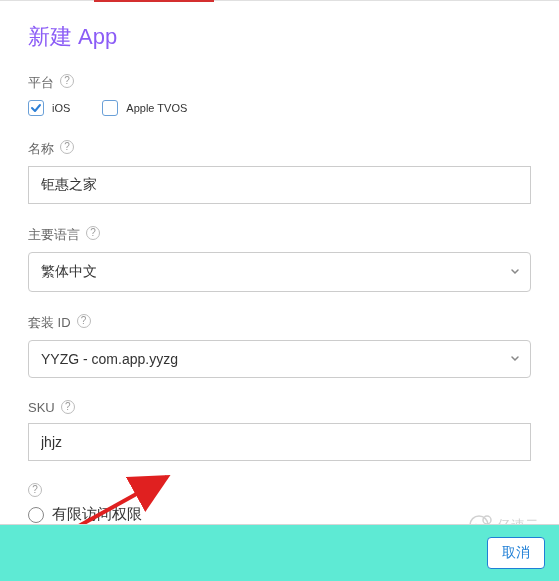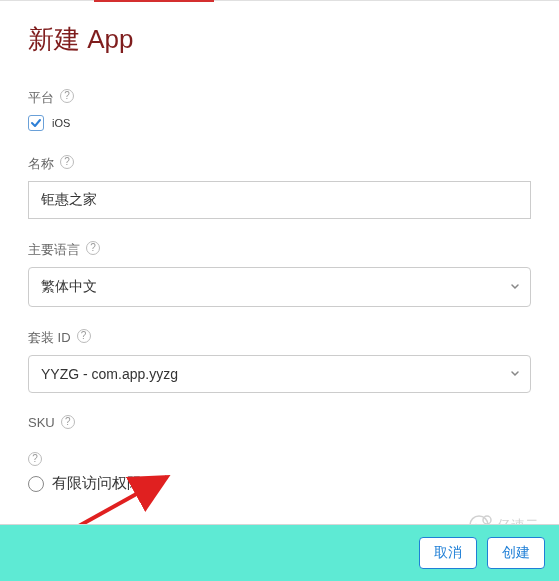--- a/index.html
+++ b/index.html
@@ -30,24 +30,24 @@
       top: 0;
       left: 94px;
       width: 120px;
       height: 2px;
       background: #d42f2f;
     }
     .content {
       padding: 22px 28px 0 28px;
     }
     .page-title {
-      font-size: 26px;
+      font-size: 22px;
       font-weight: 400;
-      color: #7f1d1d;
-      margin-bottom: 32px;
+      color: #8b5cf6;
+      margin-bottom: 22px;
     }
     .field-label {
       display: flex;
       align-items: flex-start;
       gap: 6px;
       font-size: 13px;
       color: #666;
       margin-bottom: 8px;
     }
     .help-icon {
@@ -223,20 +223,26 @@
   </div>
   <div class="checkbox-row">
     <div class="checkbox-item">
       <span class="checkbox checked">
         <svg width="12" height="12" viewBox="0 0 12 12">
             <path d="M2 6 L5 9 L10 3" stroke="#2d7fd6" stroke-width="2" fill="none" stroke-linecap="round" stroke-linejoin="round"></path>
           </svg>
       </span>
       <span class="checkbox-label">iOS</span>
     </div>
+    <div class="checkbox-item">
+      <span class="checkbox">
+        
+      </span>
+      <span class="checkbox-label">Apple TVOS</span>
+    </div>
   </div>
 
   <div class="form-group">
     <div class="field-label">
       <span>名称</span>
       <span class="help-icon">?</span>
     </div>
     <input type="text" class="text-input" value="钜惠之家" style="">
   </div>
 
@@ -270,20 +276,21 @@
           </svg>
       </span>
     </div>
   </div>
 
   <div class="form-group">
     <div class="field-label">
       <span>SKU</span>
       <span class="help-icon">?</span>
     </div>
+    <input type="text" class="text-input" value="jhjz" style="">
   </div>
 
   <div class="form-group">
     <div class="field-label">
       <span class="help-icon">?</span>
     </div>
     <div class="radio-row">
       <div class="radio-item">
         <span class="radio"></span>
         <span class="radio-label">有限访问权限</span>
@@ -303,14 +310,13 @@
 
 <svg class="watermark" width="88" height="28">
   <circle cx="14" cy="14" r="9" fill="none" stroke="#999" stroke-width="1.5"></circle>
   <path d="M8 15 Q11 12 14 15 Q17 18 20 15" fill="none" stroke="#999" stroke-width="1.5"></path>
   <circle cx="22" cy="9" r="4" fill="none" stroke="#999" stroke-width="1.5"></circle>
   <text x="32" y="19" font-size="14" fill="#999">亿速云</text>
 </svg>
 
 <div class="footer">
   <button class="btn">取消</button>
-  <button class="btn">创建</button>
 </div>
 
 </body></html>

